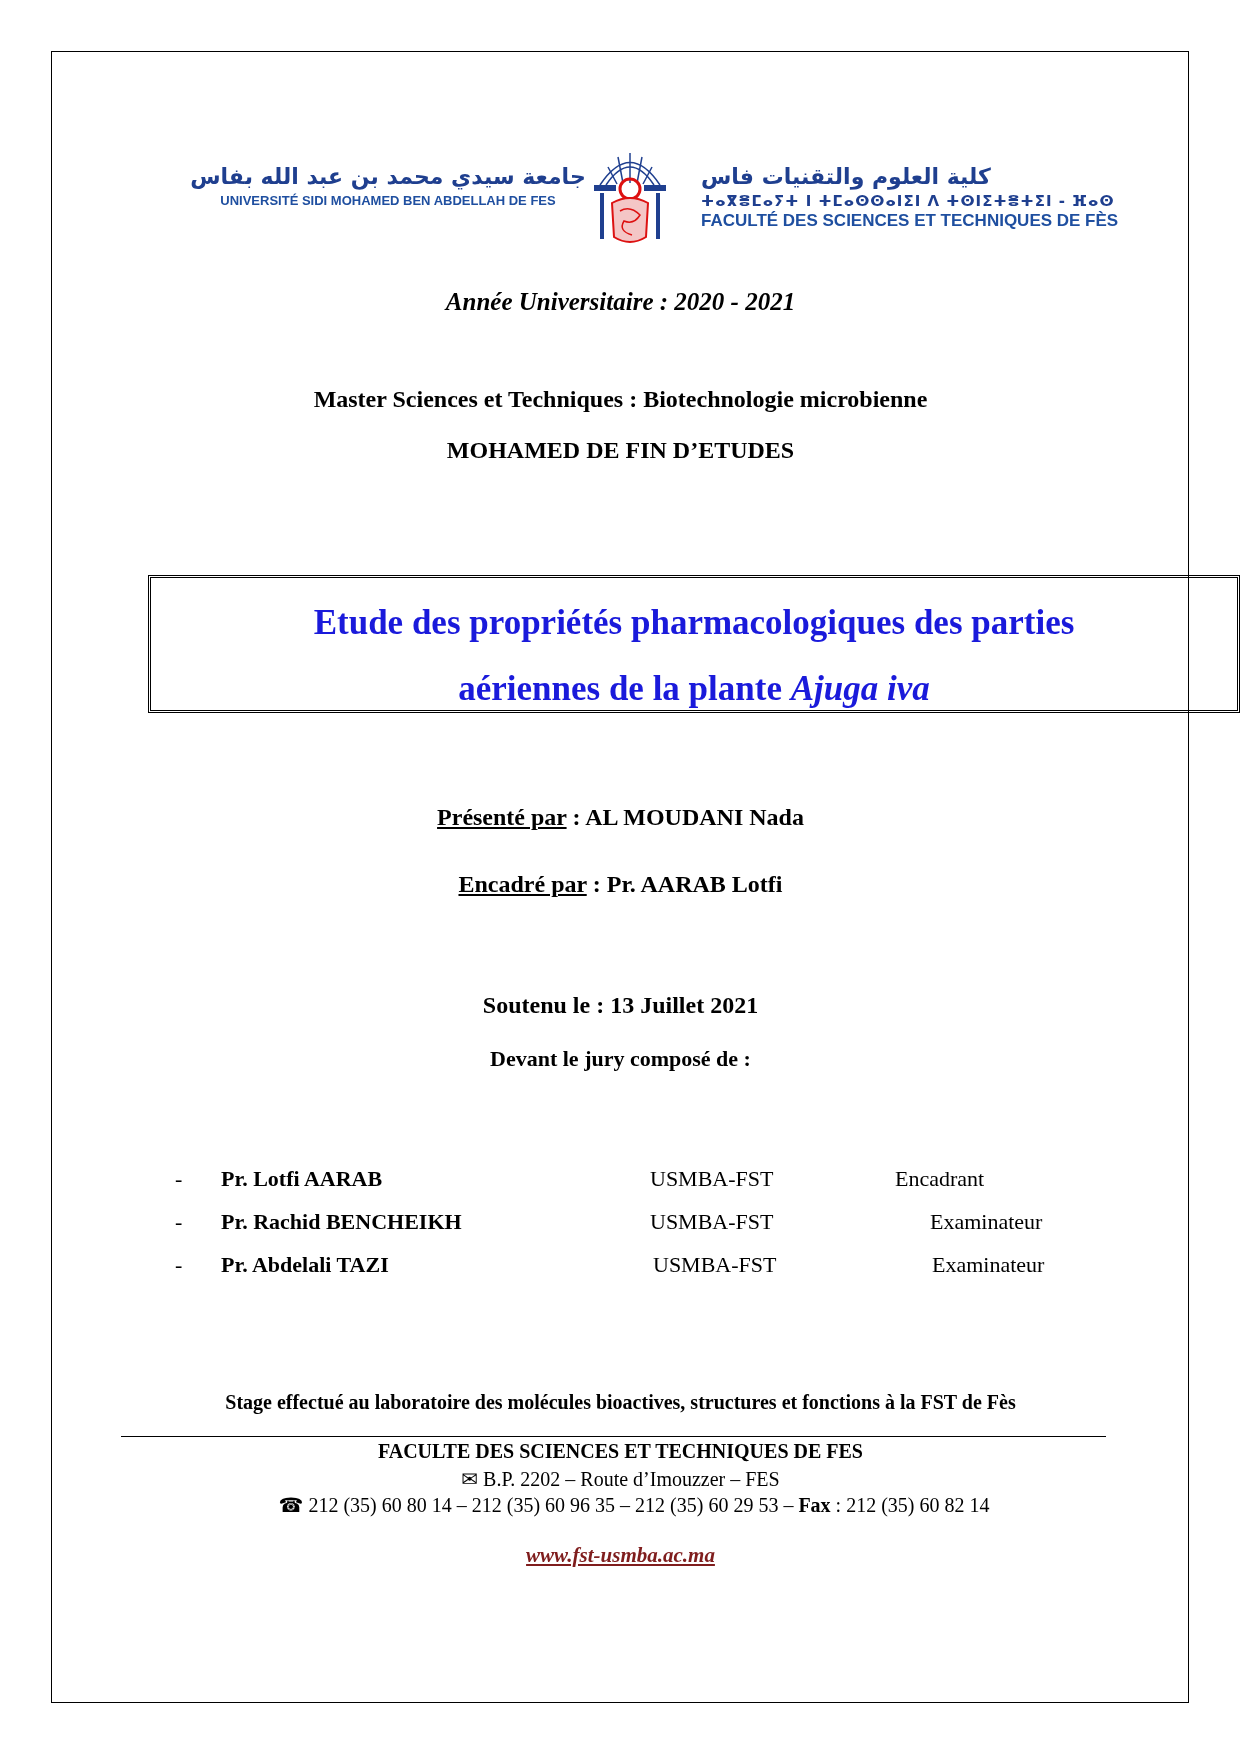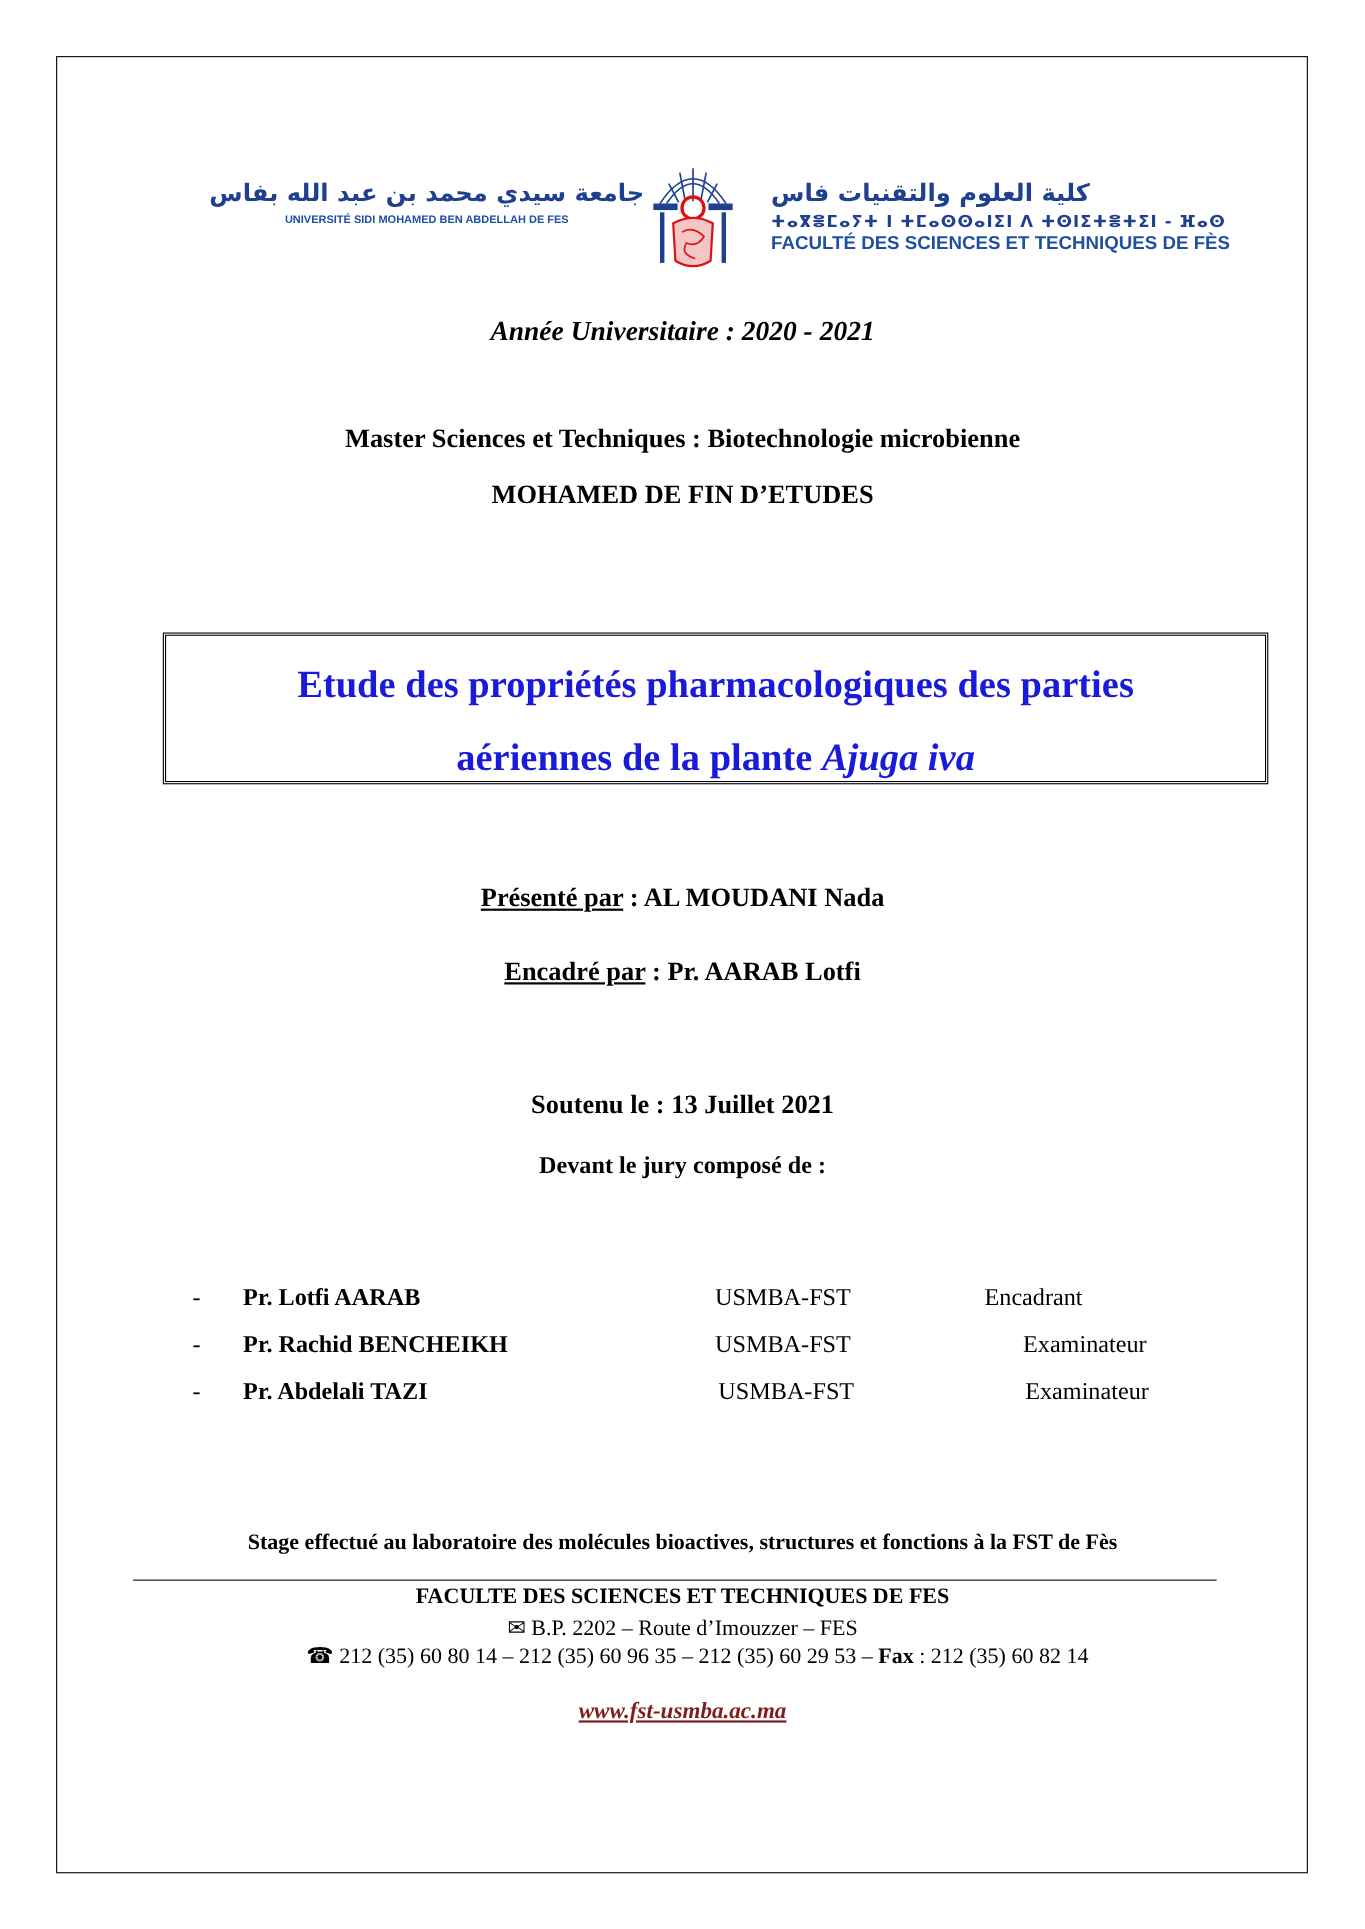--- a/index.html
+++ b/index.html
@@ -7,29 +7,29 @@
   .page-frame { position: absolute; left: 51px; top: 51px; width: 1138px; height: 1652px; border: 1.5px solid #000; box-sizing: border-box; }
   .abs { position: absolute; }
   .center { text-align: center; left: 0; right: 0; }
 
   
   .logo-left { left: 188px; top: 163px; width: 400px; text-align: center; }
   .logo-right { left: 701px; top: 163px; width: 420px; text-align: left; }
   .ar { font-family: "DejaVu Sans", sans-serif; color: #1f3f8f; font-size: 22px; font-weight: bold; direction: rtl; line-height: 28px; }
   .tf { font-family: "DejaVu Sans", sans-serif; color: #1f3f8f; font-size: 15px; font-weight: bold; line-height: 20px; letter-spacing: 1px; }
   .lat { font-family: "Liberation Sans", sans-serif; color: #1f4fa0; font-weight: bold; line-height: 20px; }
-  .logo-left .lat { font-size: 10px; }
+  .logo-left .lat { font-size: 13px; }
   .logo-right .lat { font-size: 17px; }
   .emblem { left: 590px; top: 145px; width: 80px; height: 102px; }
 
   .year { top: 288px; font-size: 25px; font-style: italic; font-weight: bold; }
   .master { top: 386px; font-size: 24px; font-weight: bold; }
   .memoire { top: 437px; font-size: 24px; font-weight: bold; }
 
-  .title-box { left: 148px; top: 575px; width: 1005px; height: 138px; border: 3px double #000; box-sizing: border-box; padding-top: 12px; text-align: center; }
+  .title-box { left: 148px; top: 575px; width: 1092px; height: 138px; border: 3px double #000; box-sizing: border-box; padding-top: 12px; text-align: center; }
   .title-box .line { color: #1a1adb; font-weight: bold; font-size: 35px; line-height: 66px; }
   .title-box i { font-style: italic; }
 
   .presente { top: 804px; font-size: 24px; font-weight: bold; }
   .encadre { top: 871px; font-size: 24px; font-weight: bold; }
   .u { text-decoration: underline; font-weight: normal; }
   .u b { font-weight: bold; }
   .soutenu { top: 992px; font-size: 24px; font-weight: bold; }
   .devant { top: 1046px; font-size: 22px; font-weight: bold; }
 

